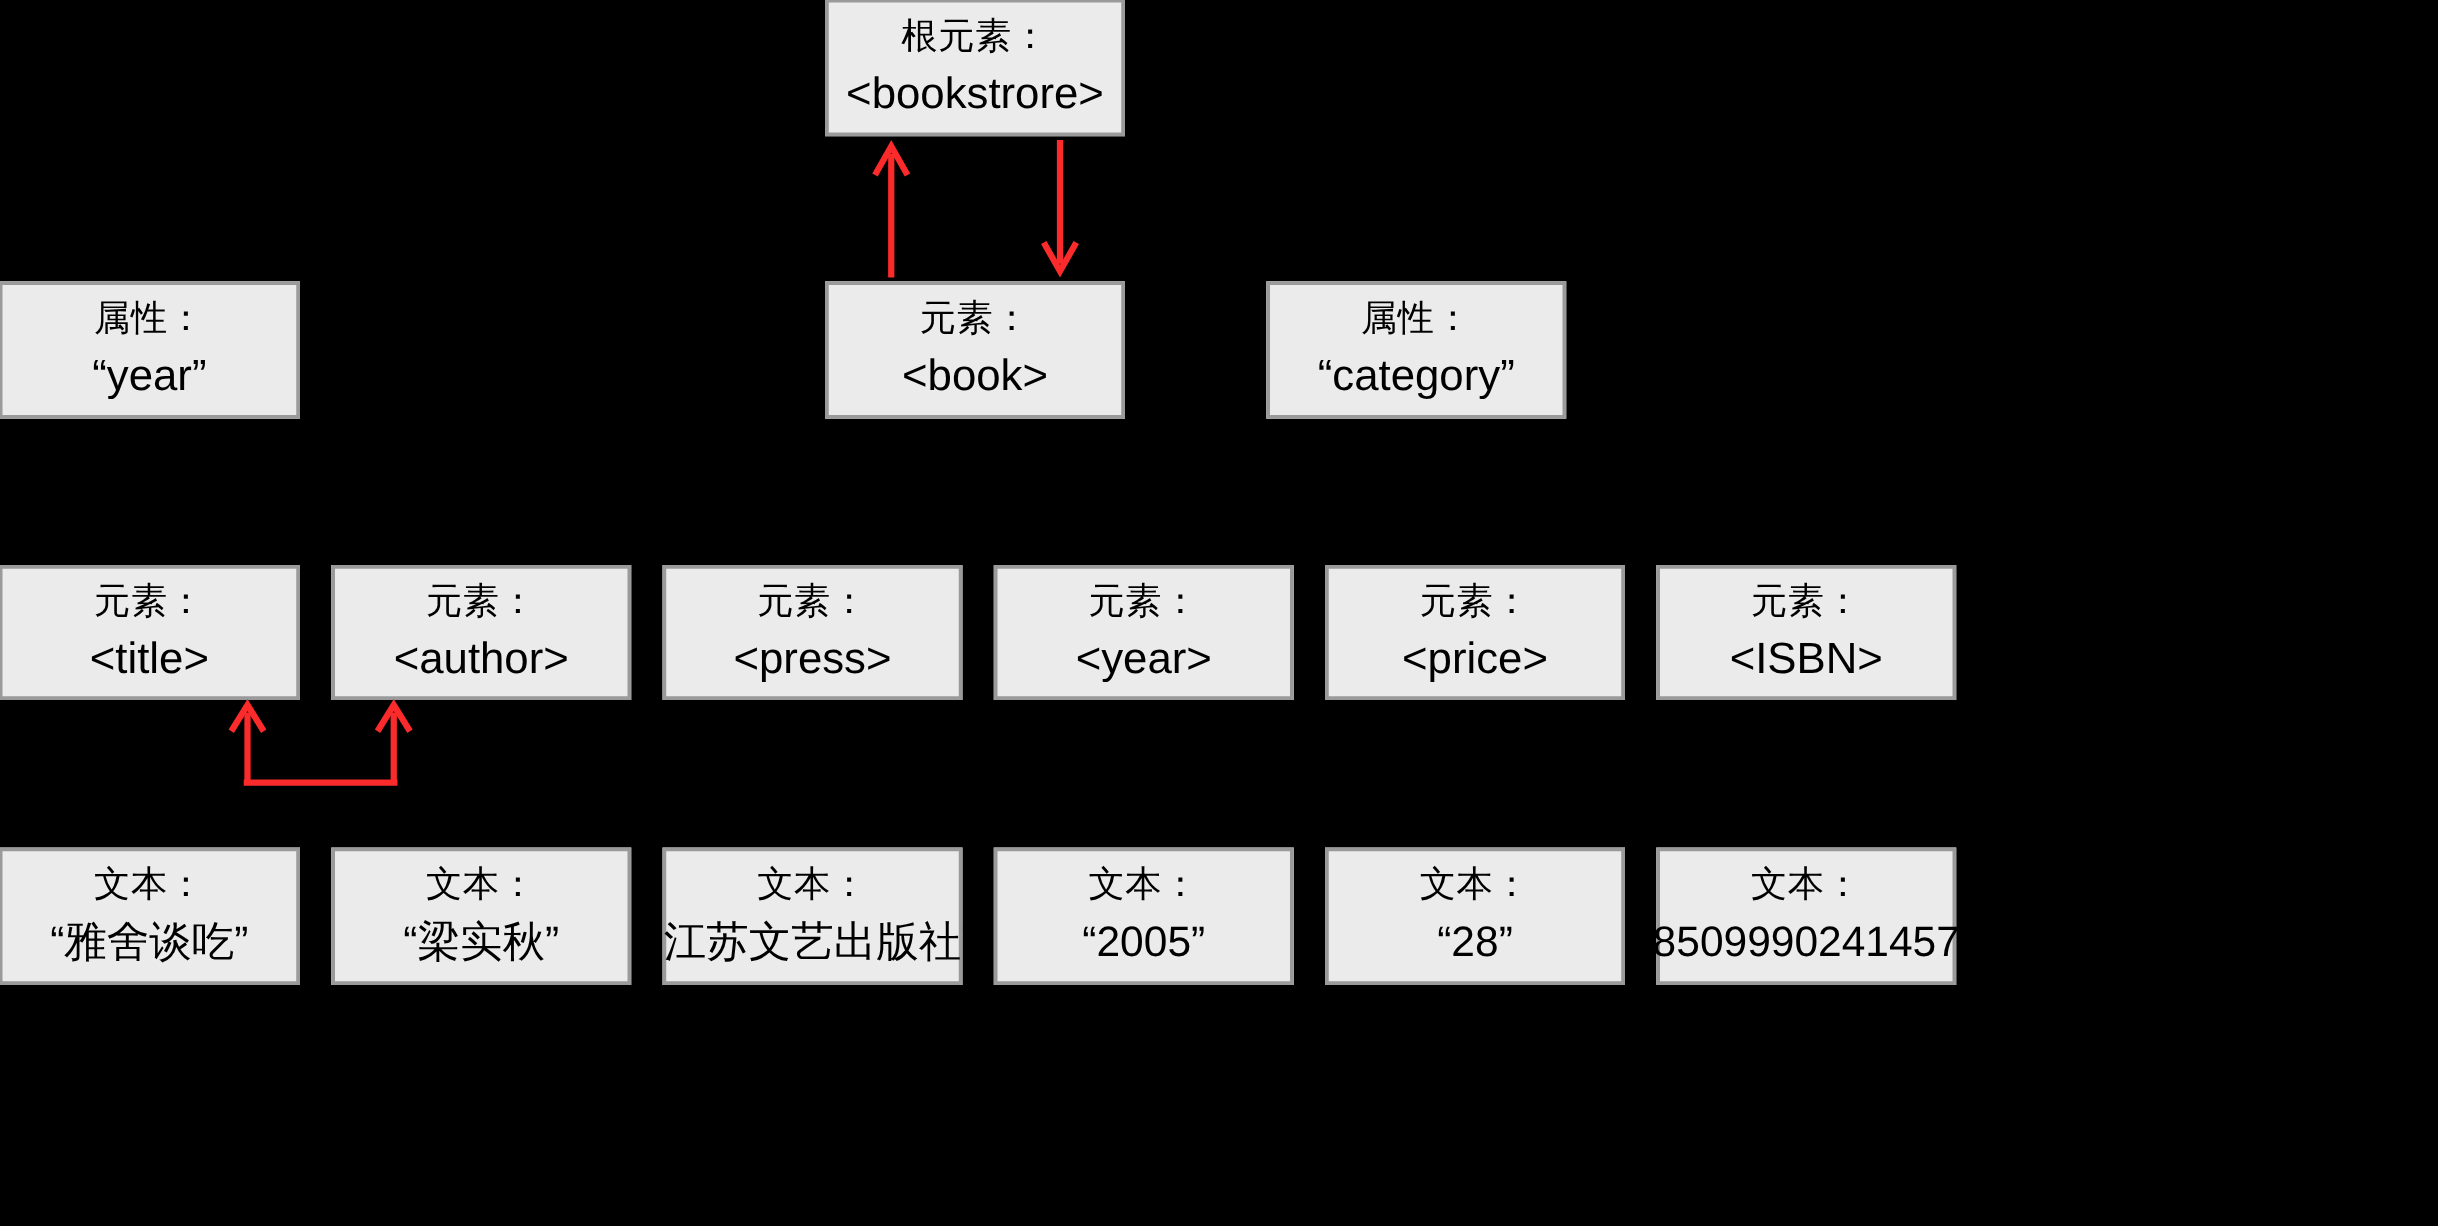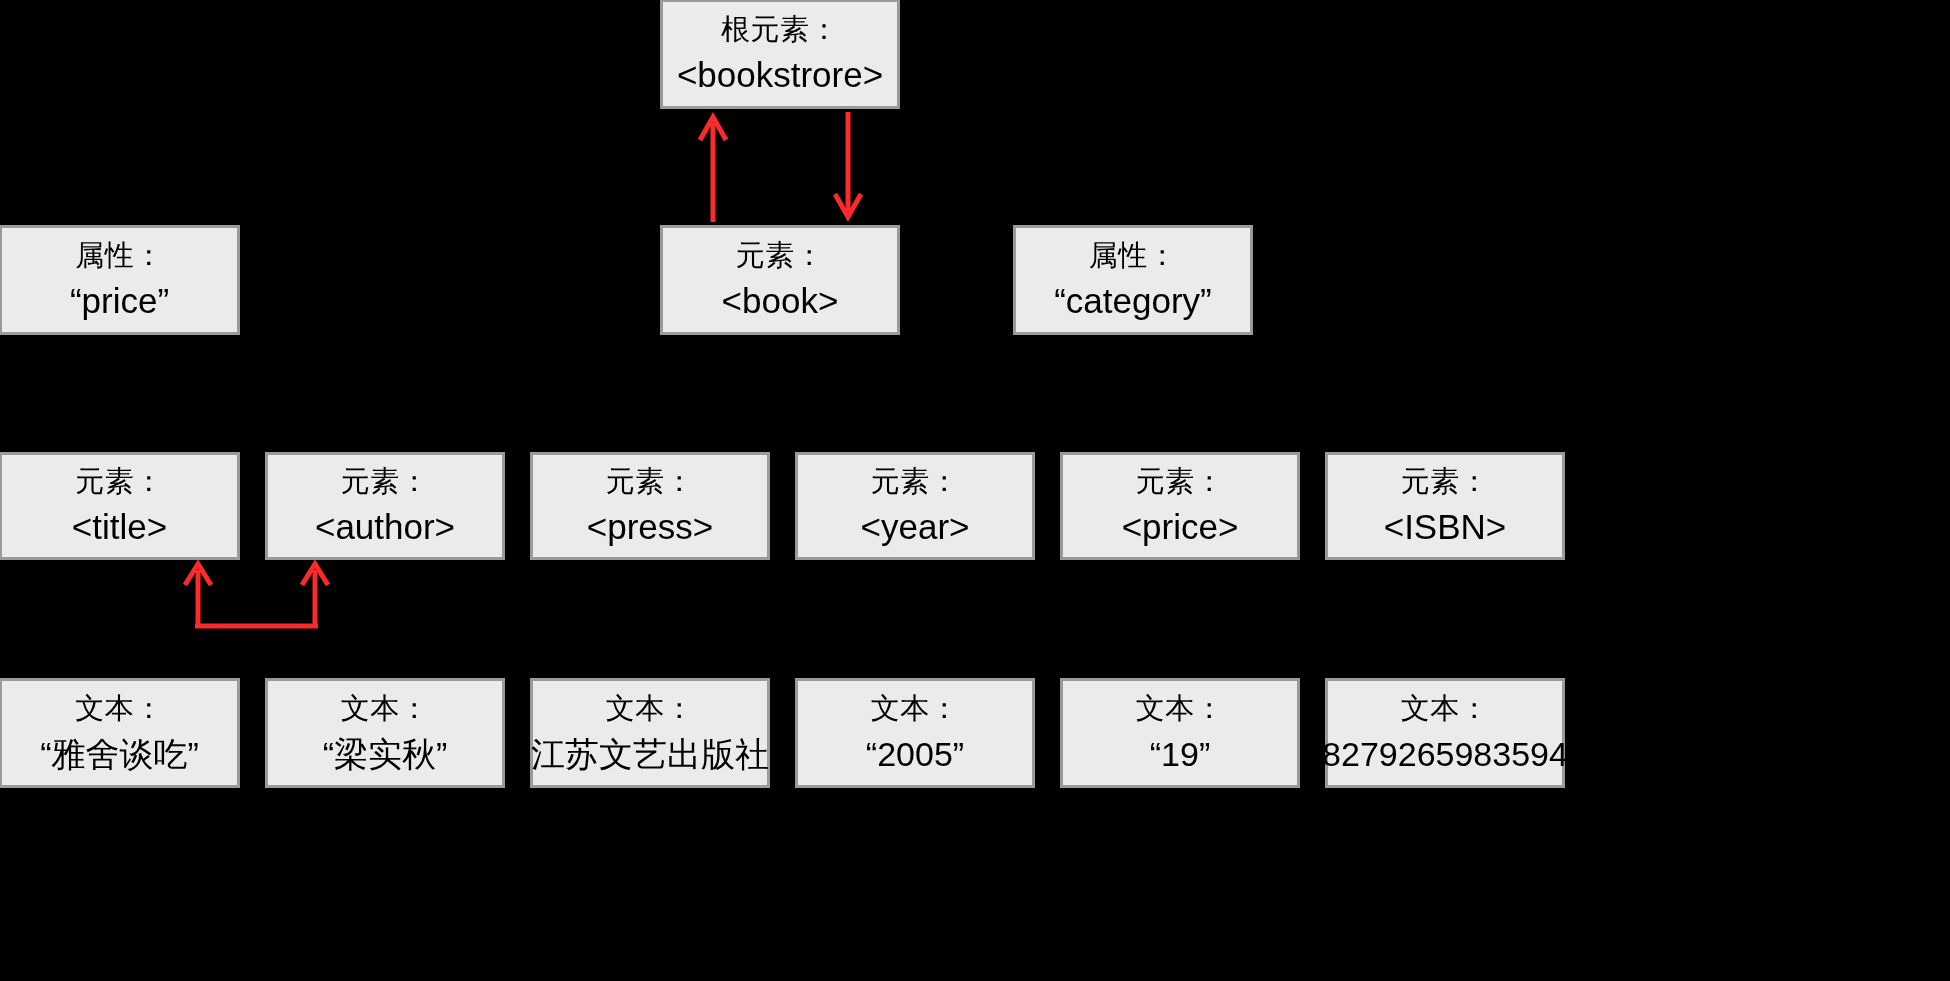--- a/index.html
+++ b/index.html
@@ -60,21 +60,21 @@
 
   <div class="arrow" style="left:831px; top:112px; width:34px; height:110px;">
     <svg width="34" height="110" viewBox="0 0 34 110">
       <line x1="17" y1="0" x2="17" y2="99" stroke="#fb2b2b" stroke-width="5"></line>
       <polyline points="4,82 17,105 30,82" fill="none" stroke="#fb2b2b" stroke-width="5" stroke-linejoin="miter"></polyline>
     </svg>
   </div>
 
   <div class="node" style="left:-1px; top:225px; width:241px; height:110px;">
     <div class="line1">属性：</div>
-    <div class="line2">“price”</div>
+    <div class="line2">“year”</div>
   </div>
 
   <div class="node" style="left:660px; top:225px; width:240px; height:110px;">
     <div class="line1">元素：</div>
     <div class="line2">&lt;book&gt;</div>
   </div>
 
   <div class="node" style="left:1013px; top:225px; width:240px; height:110px;">
     <div class="line1">属性：</div>
     <div class="line2">“category”</div>
@@ -135,21 +135,21 @@
     <div class="line2">“江苏文艺出版社”</div>
   </div>
 
   <div class="node small" style="left:795px; top:678px; width:240px; height:110px;">
     <div class="line1">文本：</div>
     <div class="line2">“2005”</div>
   </div>
 
   <div class="node small" style="left:1060px; top:678px; width:240px; height:110px;">
     <div class="line1">文本：</div>
-    <div class="line2">“19”</div>
+    <div class="line2">“28”</div>
   </div>
 
   <div class="node small" style="left:1325px; top:678px; width:240px; height:110px;">
     <div class="line1">文本：</div>
-    <div class="line2">“8279265983594”</div>
+    <div class="line2">“8509990241457”</div>
   </div>
 
 </div>
 
 </body></html>

